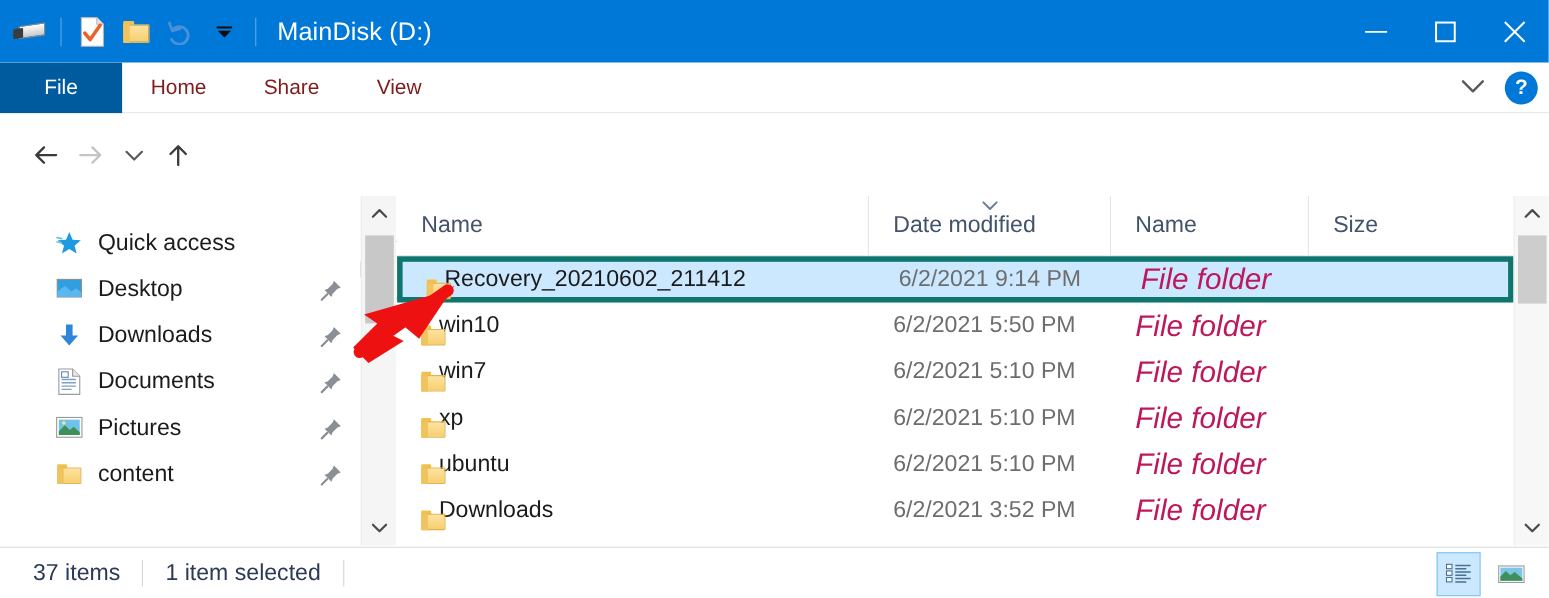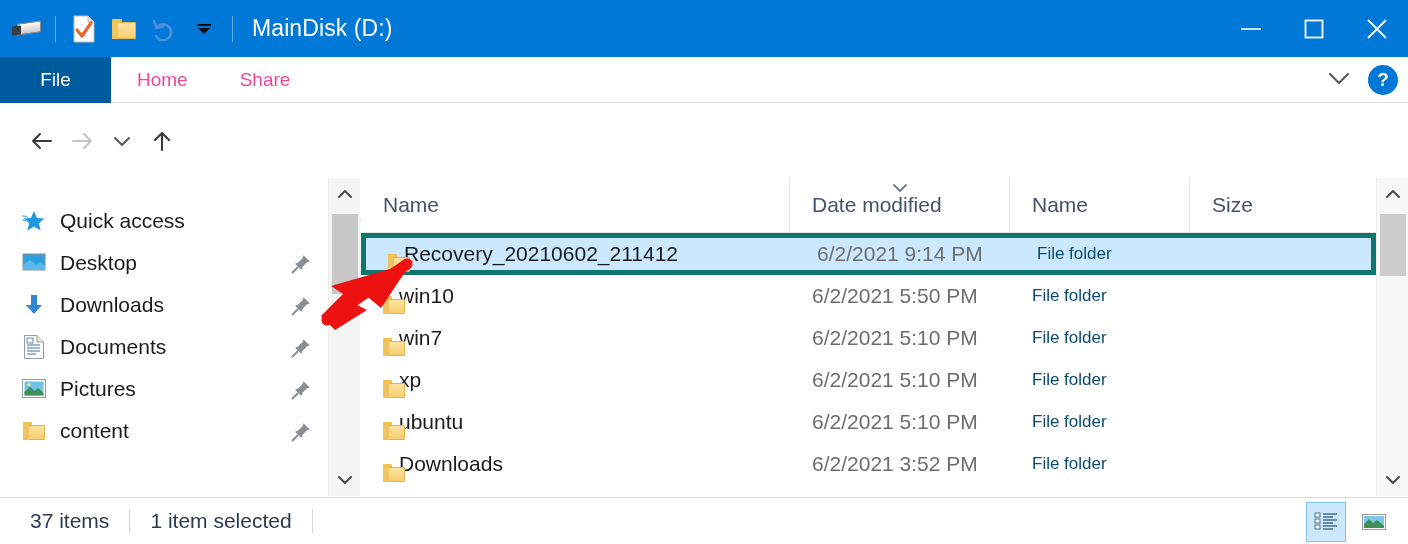--- a/index.html
+++ b/index.html
@@ -40,21 +40,21 @@
     background:#3c3c3c; transform: skewY(-8deg); border-radius:1px;
   }
 
   
   .ribbon {
     position:absolute; top:57px; left:0; width:1408px; height:46px;
     background:#ffffff; border-bottom:1px solid #e3e3e3; display:flex; align-items:stretch;
   }
   .tab {
     display:flex; align-items:center; justify-content:center;
-    font-size:19px; color:#ec4899; padding:0 26px; height:46px; white-space:nowrap;
+    font-size:19px; color:#7f1d1d; padding:0 26px; height:46px; white-space:nowrap;
   }
   .tab.file { background:#005a9e; color:#ffffff; width:111px; padding:0; }
   .ribbon-right { position:absolute; right:10px; top:0; height:46px; display:flex; align-items:center; gap:14px; }
   .help-btn {
     width:30px; height:30px; border-radius:50%; background:#0078d7; color:#fff;
     display:flex; align-items:center; justify-content:center; font-size:19px; font-weight:bold;
   }
 
   
   .addrbar {
@@ -78,21 +78,21 @@
     position:absolute; left:851px; top:116px; width:545px; height:53px;
     border:1px solid #cccccc; background:#fff; display:flex; align-items:center; padding-left:16px; gap:14px;
   }
   .search-ph { font-size:21px; color:#6d6d6d; }
 
   
   .navpane {
     position:absolute; left:0; top:178px; width:328px; height:318px;
     background:#ffffff; overflow:hidden;
   }
-  .nav-item { display:flex; align-items:center; height:42px; padding-left:21px; position:relative; }
+  .nav-item { display:flex; align-items:center; height:42px; padding-left:50px; position:relative; }
   .nav-item.root { }
   .nav-label { font-size:21px; color:#1b1b1b; margin-left:13px; white-space:nowrap; }
   .nav-ico { width:26px; height:26px; display:flex; align-items:center; justify-content:center; flex:0 0 26px;}
   .pin { position:absolute; right:16px; top:11px; }
 
   
   .folder {
     position:relative; width:22px; height:18px;
   }
   .folder .tab-top {
@@ -128,21 +128,21 @@
   }
   .colhead:last-child { border-right:none; }
   .sort-chev { position:absolute; left:50%; transform:translateX(-50%); top:-2px; }
 
   .rows { position:absolute; left:0; top:55px; width:1015px; }
   .row { display:flex; align-items:center; height:42px; position:relative; }
   .row.selected { background:#cce8ff; border:5px solid #0f766e; }
   .cell-name { display:flex; align-items:center; flex:0 0 429px; padding-left:22px; gap:16px; }
   .cell-name .txt { font-size:21px; color:#1b1b1b; white-space:nowrap; }
   .cell-date { flex:0 0 220px; font-size:21px; color:#6d6d6d; padding-left:22px; white-space:nowrap; }
-  .cell-type { flex:0 0 180px; font-size:17px; color:#0c4a6e; padding-left:22px; white-space:nowrap; }
+  .cell-type { flex:0 0 180px; font-size:27px; color:#be185d; padding-left:22px; white-space:nowrap;font-style:italic; }
   .cell-size { flex:0 0 auto; font-size:21px; color:#4a4a4a; padding-left:22px; }
 
   
   .file-scroll {
     position:absolute; left:1376px; top:178px; width:32px; height:318px;
     background:#f7f7f7; border-left:1px solid #ededed;
   }
   .file-thumb { position:absolute; left:3px; top:36px; width:26px; height:62px; background:#cdcdcd; }
 
   
@@ -222,20 +222,21 @@
           <path d="M4 4 L22 22 M22 4 L4 22" stroke="#ffffff" stroke-width="1.8"></path>
         </svg>
       </div>
     </div>
   </div>
 
   <div class="ribbon">
     <div class="tab file">File</div>
     <div class="tab">Home</div>
     <div class="tab">Share</div>
+    <div class="tab">View</div>
     <div class="ribbon-right">
       <div>
         <svg width="30" height="20" viewBox="0 0 30 20">
             <path d="M6 6 L15 15 L24 6" fill="none" stroke="#5a5a5a" stroke-width="2.2" stroke-linecap="round" stroke-linejoin="round"></path>
           </svg>
       </div>
       <div class="help-btn">?</div>
     </div>
   </div>
 

